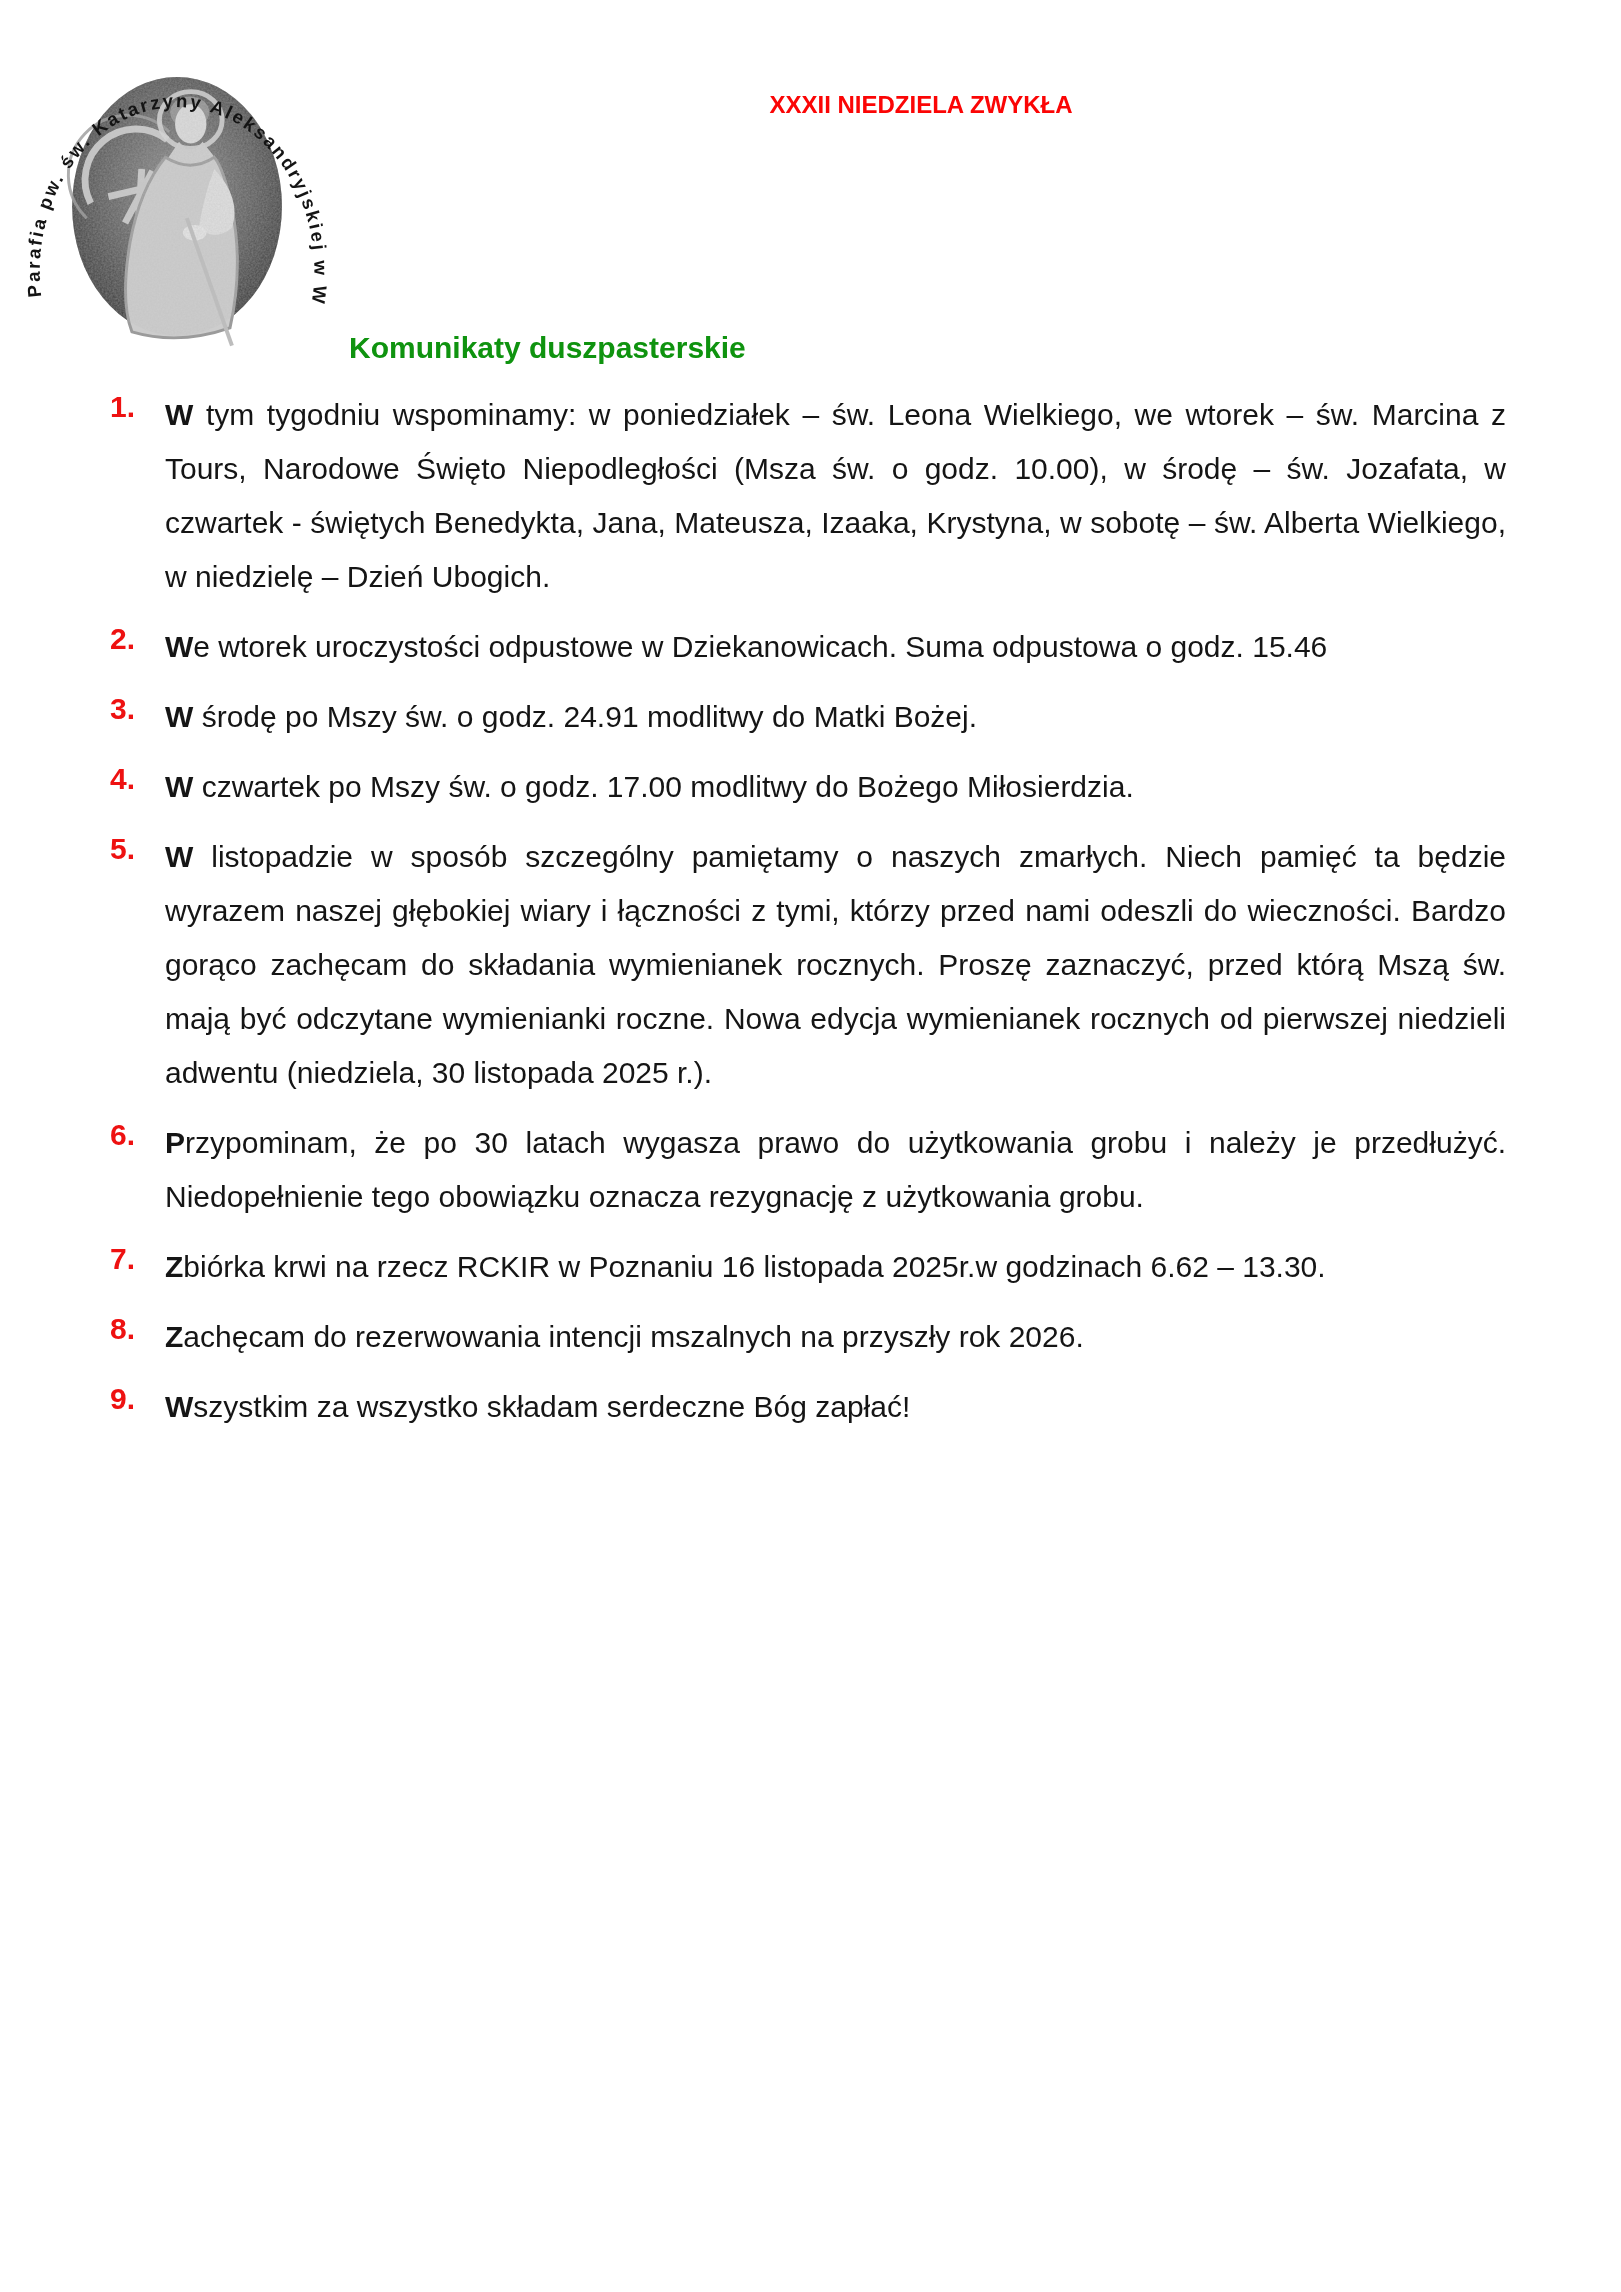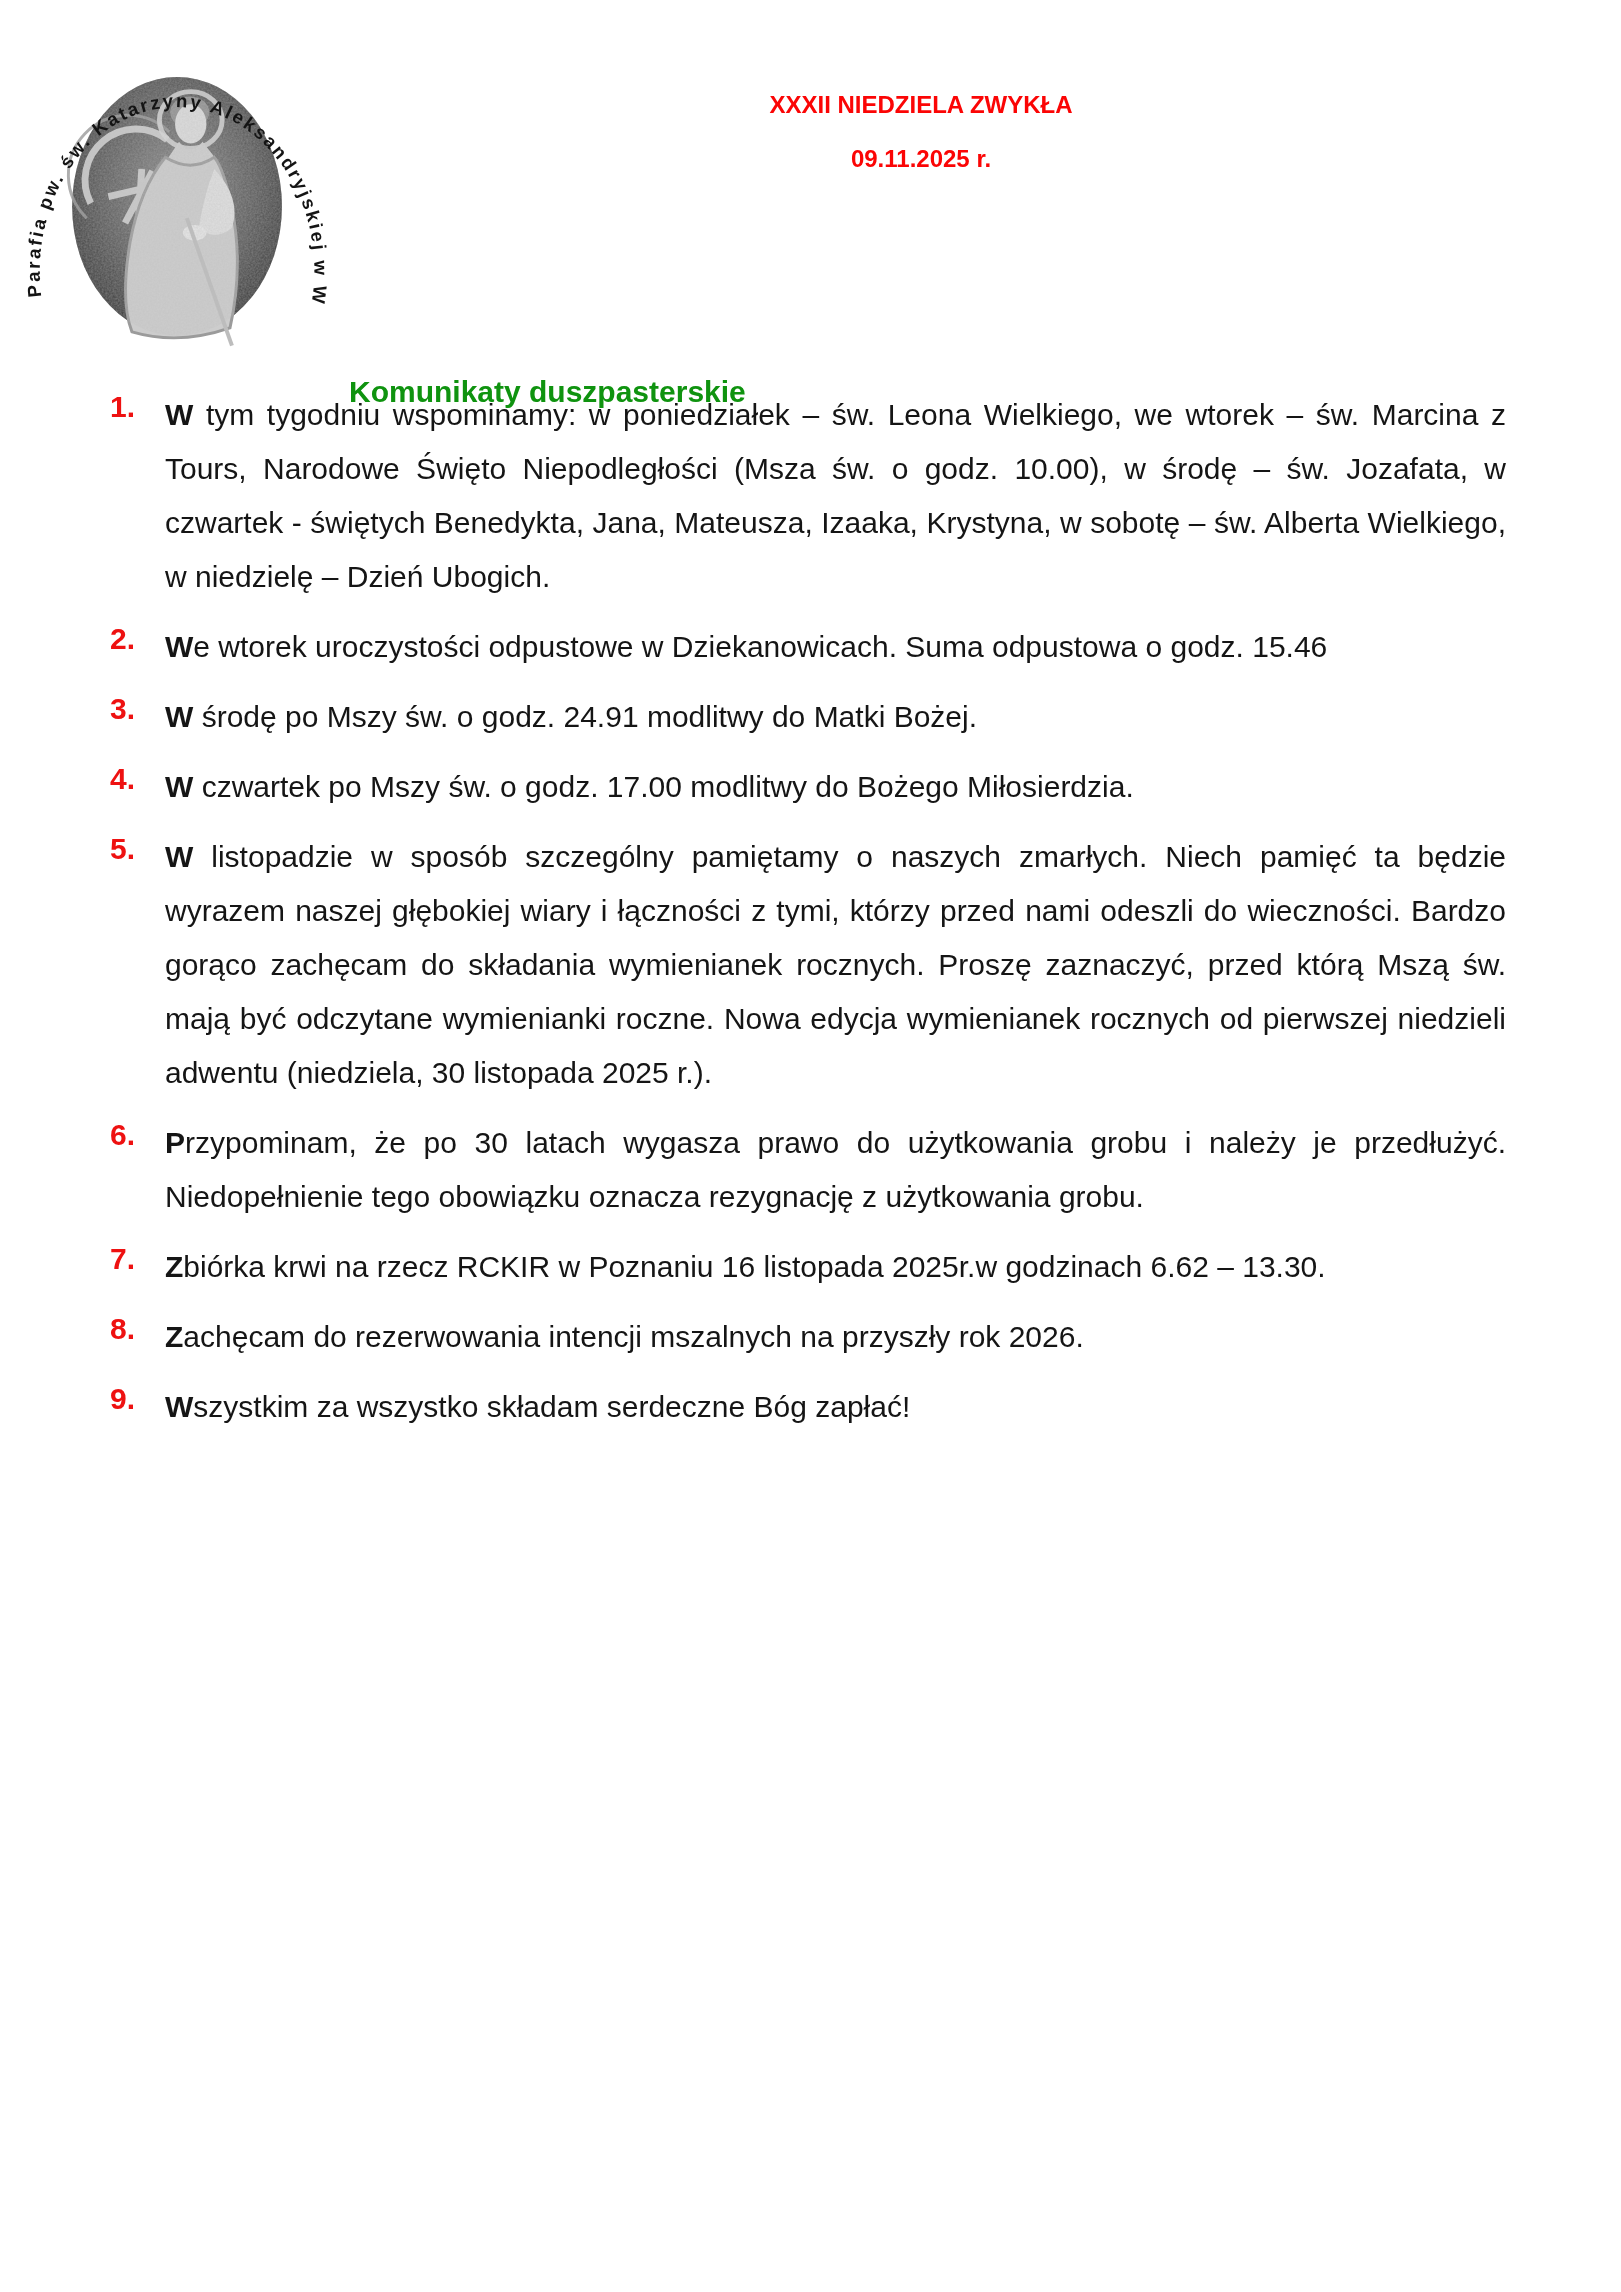--- a/index.html
+++ b/index.html
@@ -16,21 +16,21 @@
   
   .title-block{
     position:absolute;left:333px;top:78px;width:1176px;
     text-align:center;font-weight:bold;
     font-size:24px;line-height:54px;
     color:#FB0505;
   }
   
   .section-heading{
     position:absolute;left:349px;top:331px;
-    font-size:30px;font-weight:bold;color:#0F930F;margin-top:44px;
+    font-size:30px;font-weight:bold;color:#0F930F;
   }
   
   .announcements{
     position:absolute;left:110px;top:380px;width:1404px;
     margin:0;padding:0;list-style:none;
     font-size:30px;line-height:54px;
   }
   .item{display:flex;align-items:flex-start;}
   .num{
     flex:none;width:47px;
@@ -91,21 +91,20 @@
       </g>
 
       <text font-family="Liberation Sans, sans-serif" font-size="19" font-weight="bold" fill="#141414" letter-spacing="2.5">
         <textPath href="#ringPath" startOffset="2">Parafia pw. św. Katarzyny Aleksandryjskiej w Węglewie</textPath>
       </text>
     </svg>
   </div>
 
   <div class="title-block">
     <div>XXXII NIEDZIELA ZWYKŁA</div>
-    <div>09.11.2025 r.</div>
   </div>
 
   <div class="section-heading">Komunikaty duszpasterskie</div>
 
   <ol class="announcements">
   <li class="item">
     <span class="num">1.</span>
     <p class="txt"><b class="lead">W</b><span> tym tygodniu wspominamy:  w poniedziałek – św. Leona Wielkiego, we wtorek – św. Marcina z Tours, Narodowe Święto Niepodległości (Msza św. o godz. 10.00), w środę – św. Jozafata, w czwartek - świętych Benedykta, Jana, Mateusza, Izaaka, Krystyna, w sobotę – św. Alberta Wielkiego, w niedzielę – Dzień Ubogich.</span></p>
   </li>
 

